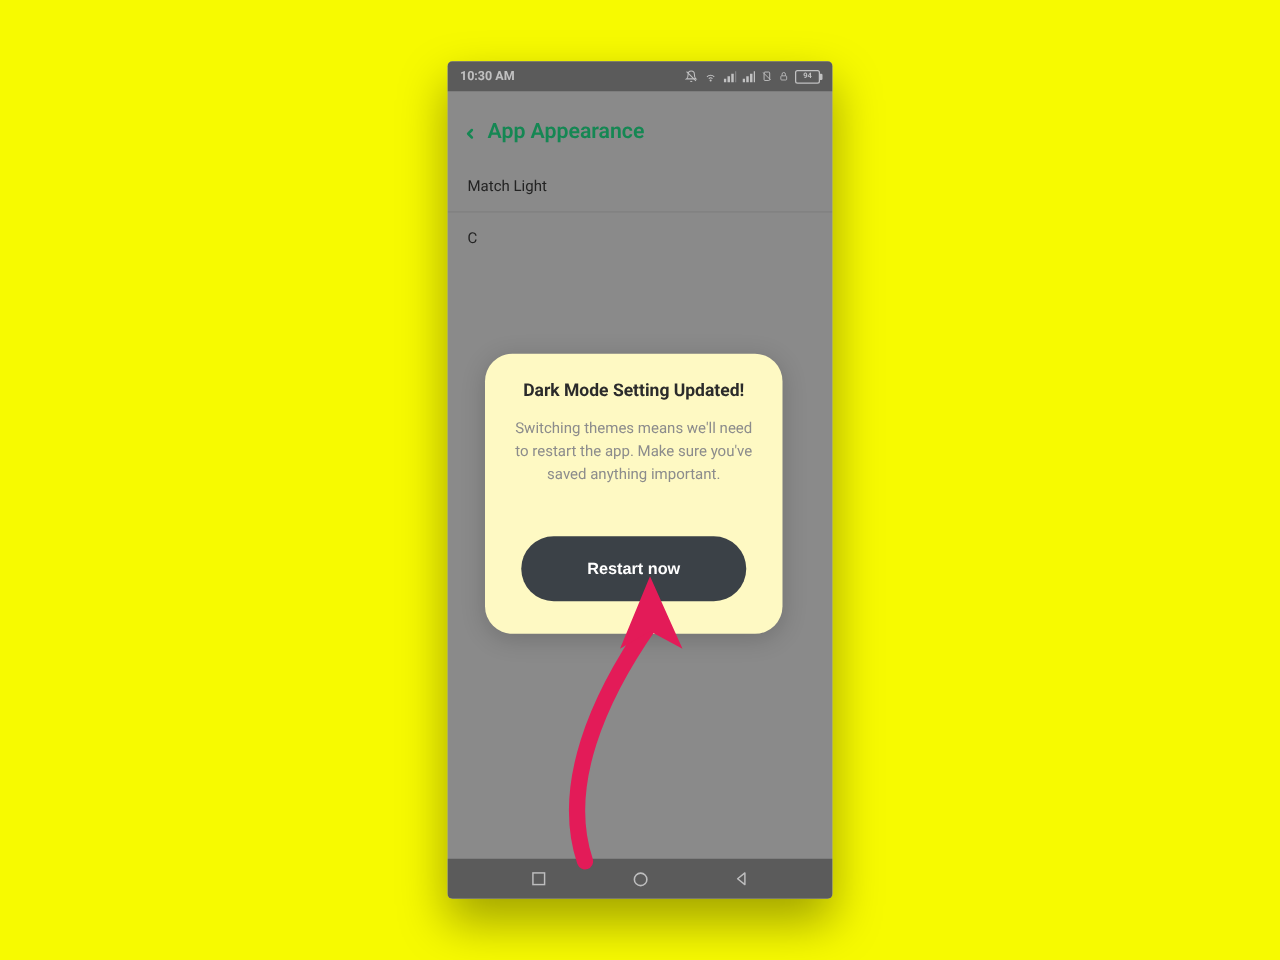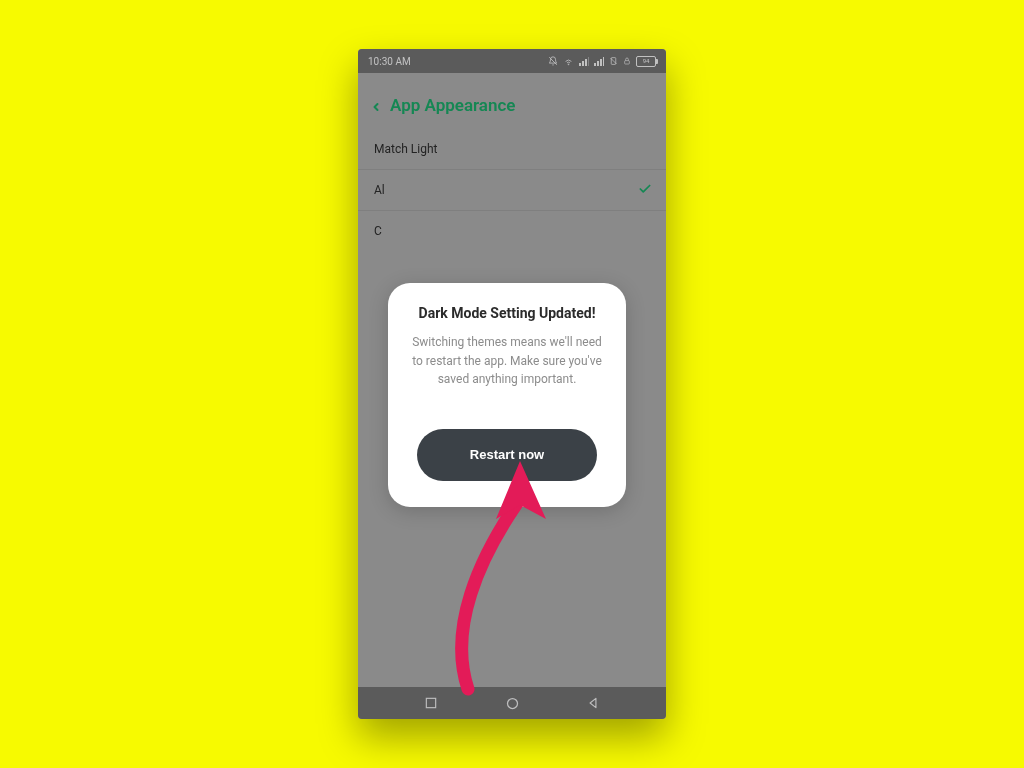--- a/index.html
+++ b/index.html
@@ -1,35 +1,35 @@
 <!DOCTYPE html>
 <html><head>
 <meta charset="utf-8">
 <style>
   html,body{margin:0;padding:0;width:1024px;height:768px;overflow:hidden;font-family:-apple-system,BlinkMacSystemFont,"Segoe UI",Roboto,Helvetica,Arial,sans-serif;}
   body{background:#f7fa00;display:flex;align-items:center;justify-content:center;}
   .phone{width:308px;height:670px;background:#a9a9a9;border-radius:4px;box-shadow:0 18px 38px rgba(0,0,0,0.35);display:flex;flex-direction:column;position:relative;overflow:hidden;}
   
-  .statusbar{height:24px;background:#6f6f70;display:flex;align-items:center;justify-content:space-between;padding:0 10px;color:#ececec;font-size:10px;font-weight:400;}
+  .statusbar{height:24px;background:#6f6f70;display:flex;align-items:center;justify-content:space-between;padding:0 10px;color:#ececec;font-size:10px;font-weight:700;}
   .status-icons{display:flex;align-items:center;gap:5px;}
   .status-icons svg{display:block;}
   
   .header{height:42px;display:flex;align-items:flex-end;padding:0 12px;color:#1aa566;font-weight:600;font-size:17px;}
   .header .chev{margin-right:8px;display:flex;align-items:center;}
   
   .helper{padding:4px 20px 10px 20px;font-size:10px;line-height:1.4;color:#888888;}
   
   .option{height:40px;border-bottom:1px solid rgba(0,0,0,0.08);display:flex;align-items:center;padding:0 16px;font-size:12px;color:#2b2b2b;position:relative;}
   .option .label{flex:1;}
   .option .check{color:#1aa566;position:absolute;right:14px;}
   .option:first-of-type{border-top:1px solid rgba(0,0,0,0.08);}
   
   .dim{position:absolute;inset:0;background:rgba(0,0,0,0.18);}
   
-  .modal{position:absolute;left:30px;right:40px;top:234px;background:#ffffff;border-radius:22px;padding:22px 20px 26px 20px;box-shadow:0 4px 20px rgba(0,0,0,0.18);text-align:center;}
+  .modal{position:absolute;left:30px;right:40px;top:234px;background:#fef9c3;border-radius:22px;padding:22px 20px 26px 20px;box-shadow:0 4px 20px rgba(0,0,0,0.18);text-align:center;}
   .modal-title{font-weight:700;font-size:14px;color:#2b2b2b;margin-bottom:12px;}
   .modal-body{font-size:12px;line-height:1.55;color:#8c8c8c;margin-bottom:40px;padding:0 4px;}
   .restart-btn{background:#3b4147;color:#ffffff;border:none;border-radius:28px;height:52px;width:180px;font-size:13px;font-weight:600;cursor:pointer;}
   
   .navbar{height:32px;background:#6f6f70;display:flex;align-items:center;justify-content:space-evenly;margin-top:auto;}
   .navbar svg{display:block;}
   
   .arrow-annot{position:absolute;pointer-events:none;}
   
   .battery{display:flex;align-items:center;gap:1px;}
@@ -98,28 +98,20 @@
     </span>
     <span>App Appearance</span>
   </div>
 
   <div class="helper">
   </div>
 
   <div class="option">
     <span class="label">Match Light</span>
   </div>
-  <div class="option">
-    <span class="label">Al</span>
-    <span class="check">
-      <svg width="14" height="14" viewBox="0 0 24 24" fill="none" stroke="#1aa566" stroke-width="3" stroke-linecap="round" stroke-linejoin="round">
-          <polyline points="20 6 9 17 4 12"></polyline>
-        </svg>
-    </span>
-  </div>
   <div class="option" style="border-bottom:none;">
     <span class="label">C</span>
   </div>
 
   <div class="dim"></div>
 
   <div class="modal">
     <div class="modal-title">Dark Mode Setting Updated!</div>
     <div class="modal-body">Switching themes means we'll need to restart the app. Make sure you've saved anything important.</div>
     <button class="restart-btn">Restart now</button>

